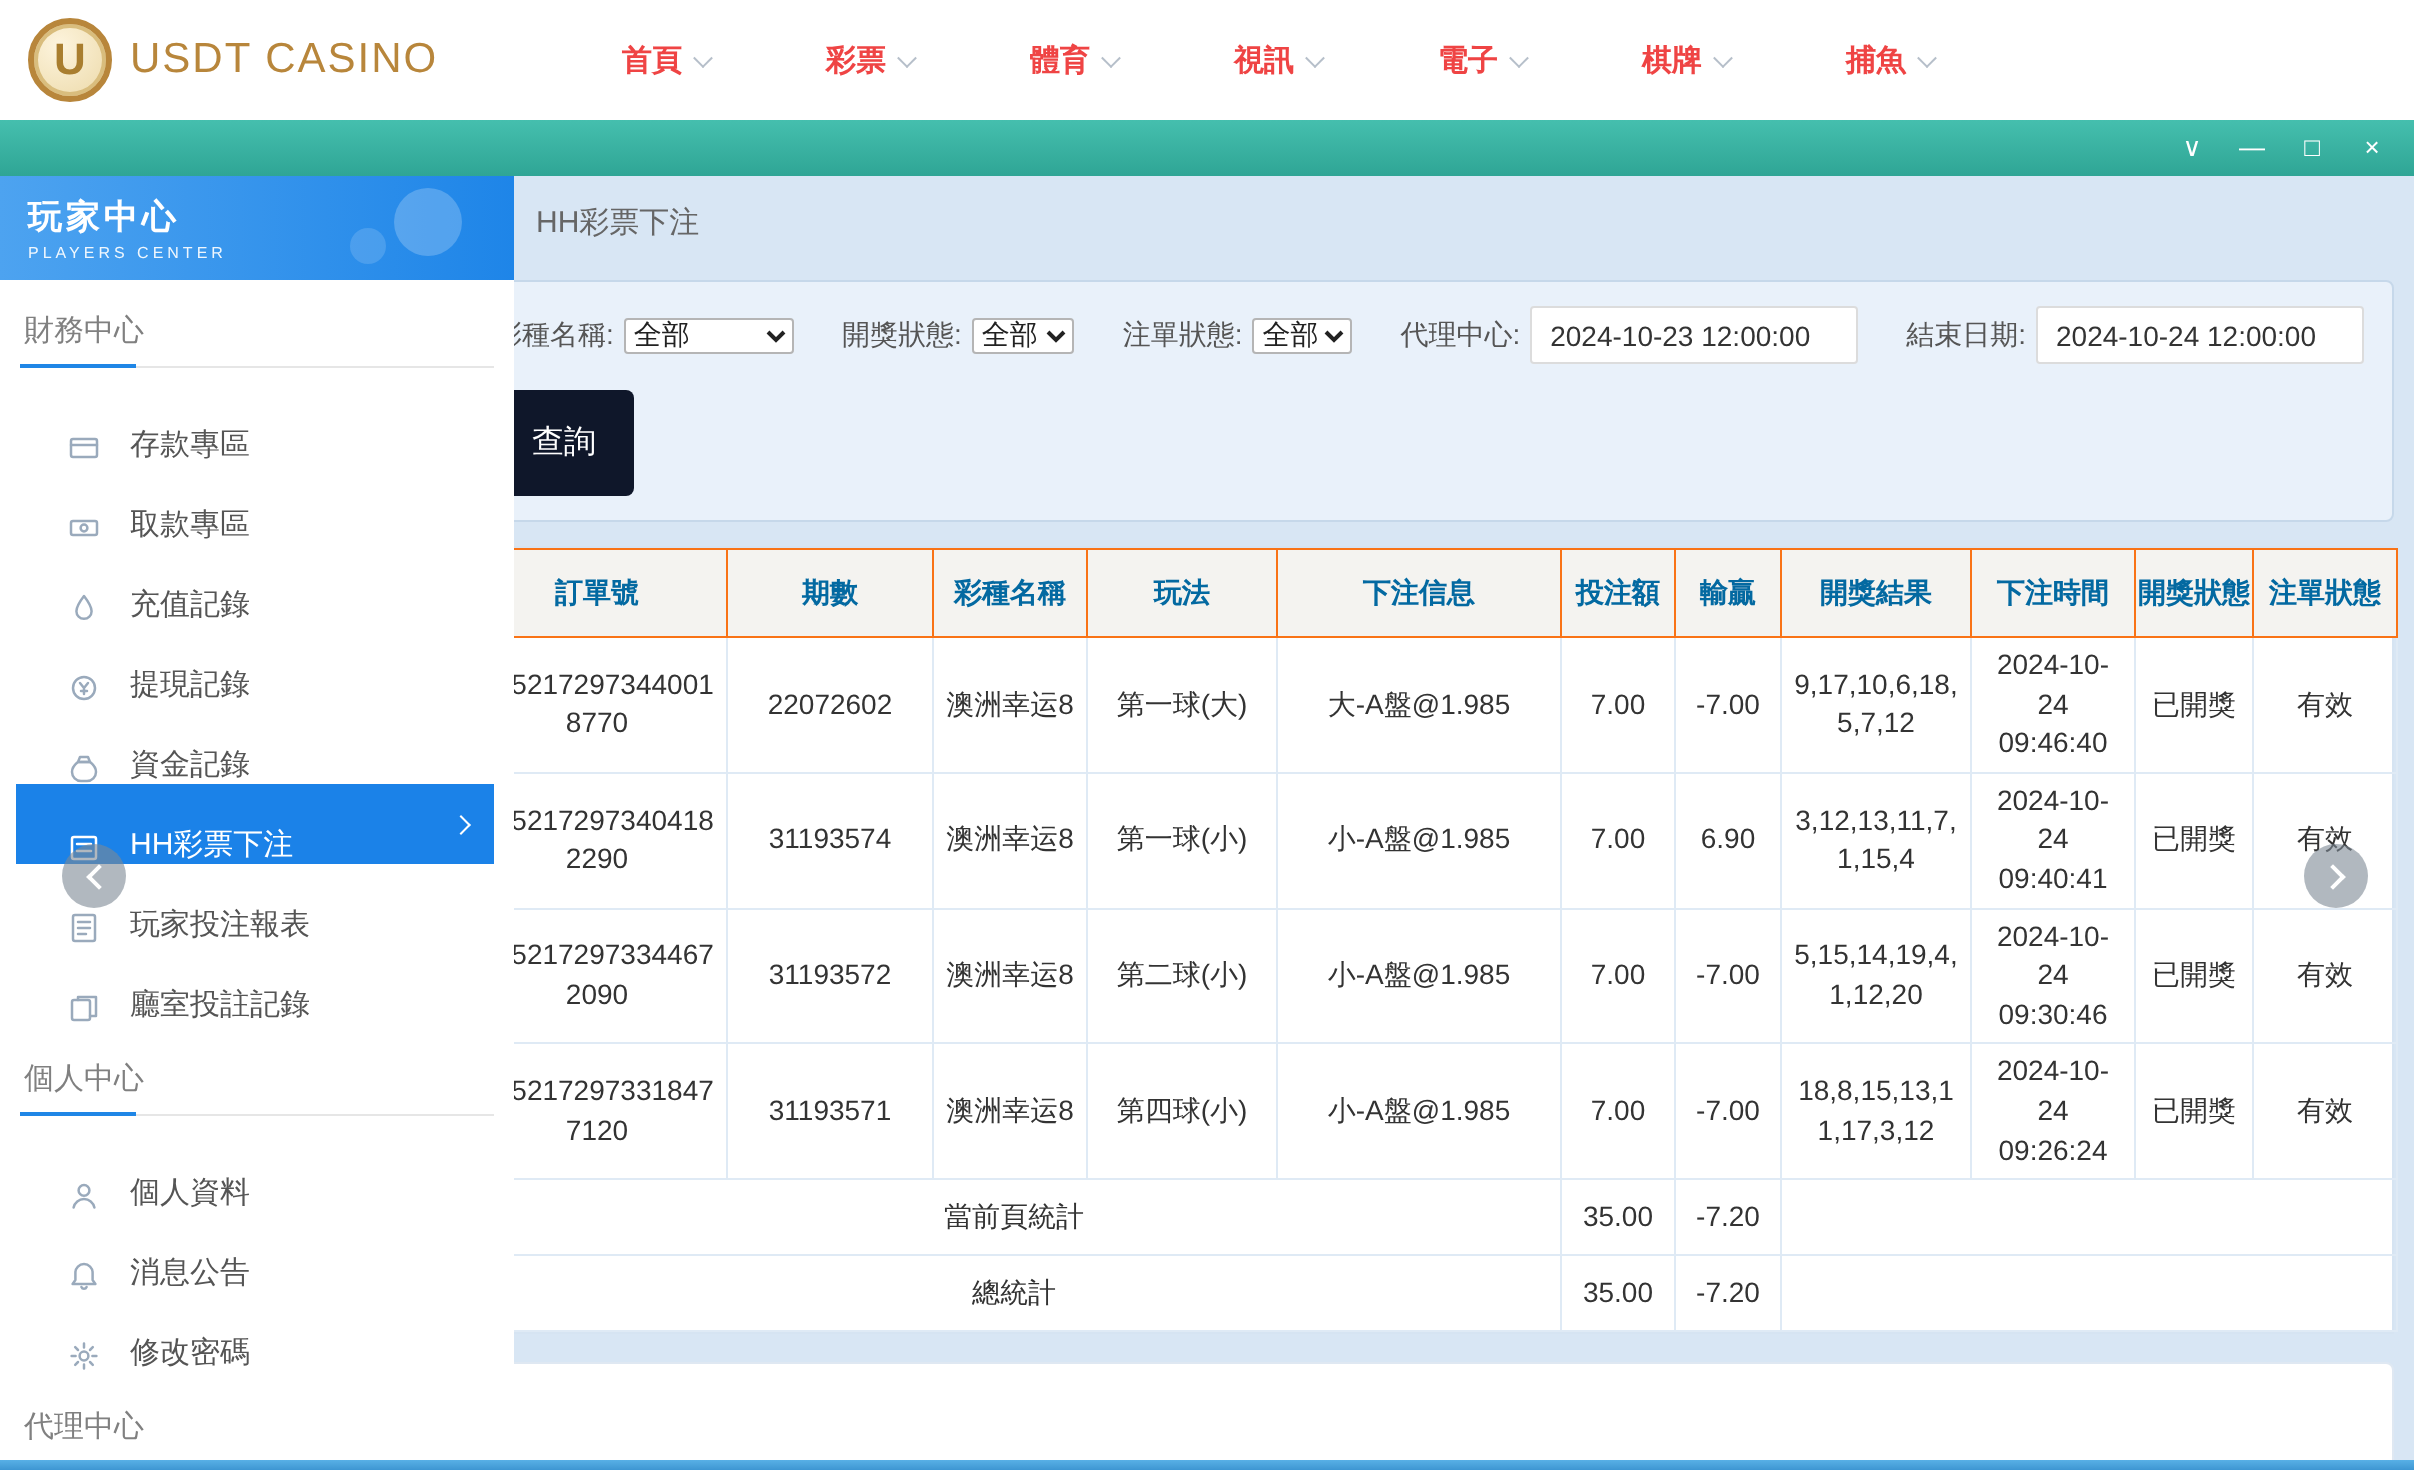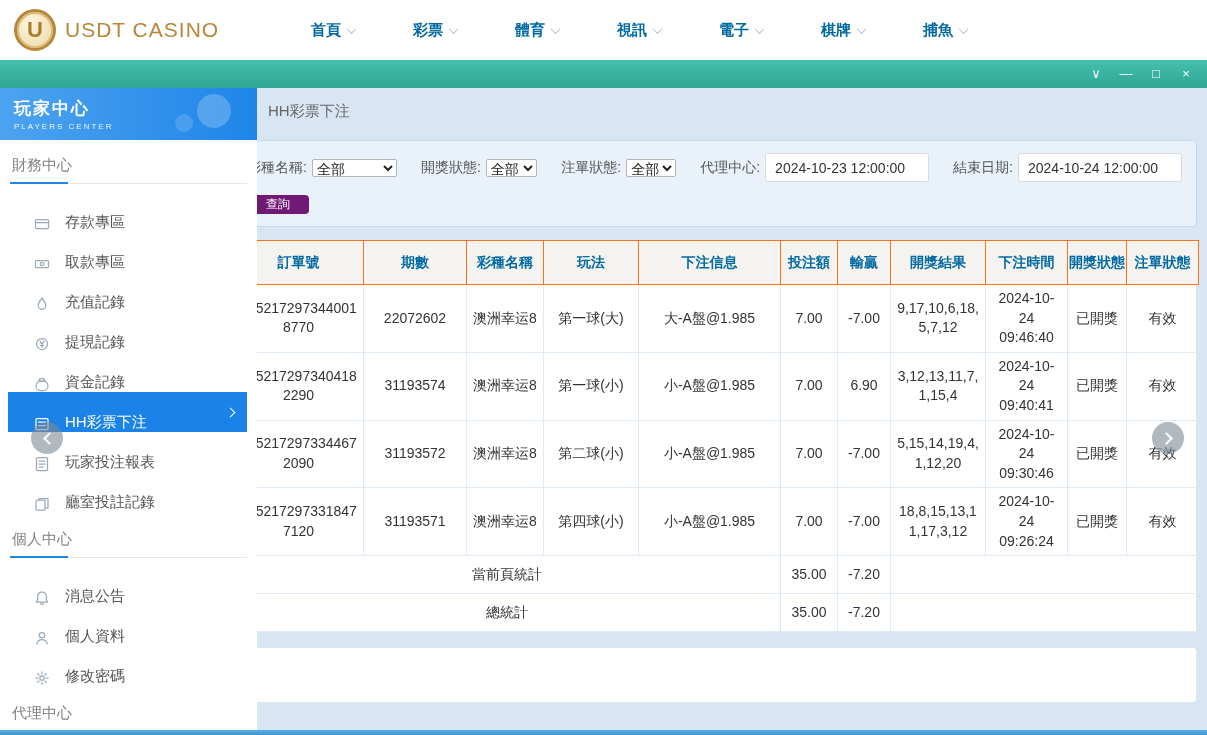--- a/index.html
+++ b/index.html
@@ -7,21 +7,21 @@
     font-family:"Liberation Sans","DejaVu Sans",sans-serif}
 
   
   .topbar{position:absolute;top:0;left:0;right:0;height:60px;background:#fff;display:flex;align-items:center;z-index:5}
   .logo{display:flex;align-items:center;gap:9px;padding-left:14px;width:252px;cursor:pointer}
   .logo-badge{width:42px;height:42px;border-radius:50%;border:3px solid #b8863b;
     background:radial-gradient(circle at 35% 30%,#fdf4dd,#ecd9a8);display:flex;align-items:center;justify-content:center;
     color:#a97e2f;font-weight:bold;font-size:22px;box-shadow:inset 0 0 0 2px #d9bd7d}
   .logo-text{font-size:21px;font-weight:normal;color:#b8863b;letter-spacing:1px}
   .main-nav{display:flex;align-items:center;margin-left:30px}
-  .nav-item{display:flex;align-items:center;gap:7px;padding:0 29px;color:#0369a1;font-size:15px;font-weight:bold;cursor:pointer;white-space:nowrap}
+  .nav-item{display:flex;align-items:center;gap:7px;padding:0 29px;color:#ef4444;font-size:15px;font-weight:bold;cursor:pointer;white-space:nowrap}
   .chev{width:7px;height:7px;border-right:1.6px solid #b6bfca;border-bottom:1.6px solid #b6bfca;display:inline-block}
   .chev.down{transform:rotate(45deg) translate(-1px,-1px)}
   .chev.white{border-color:#fff}
   .chev.right{transform:rotate(-45deg)}
   .chev.left{transform:rotate(135deg)}
 
   
   .titlebar{position:absolute;top:60px;left:0;right:0;height:28px;background:linear-gradient(#45bfae,#2fa595);
     display:flex;align-items:center;justify-content:flex-end;padding-right:6px;z-index:5}
   .tb-btn{width:30px;text-align:center;color:#fff;font-size:13px;line-height:28px;cursor:pointer;user-select:none}
@@ -53,26 +53,26 @@
   .page-head{height:46px;display:flex;align-items:center;gap:11px;padding-left:9px}
   .burger{width:16px;cursor:pointer}
   .burger span{display:block;height:2px;background:#7d8f9c;margin:3px 0;border-radius:1px}
   .page-title{color:#666;font-size:15px}
 
   .filter-panel{background:#e9f1fa;border:1px solid #c6d8ea;border-radius:4px;padding:12px 14px 12px;margin-top:6px}
   .filter-row{display:flex;align-items:center;font-size:14px;color:#555;white-space:nowrap}
   .f-label{margin:0 5px 0 24px}
   .f-label:first-child{margin-left:0}
   .f-select{height:18px;border:1px solid #b5b5b5;border-radius:2px;background:#fff;font-size:14px;color:#222;
-    font-family:Liberation Sans, sans-serif}
+    font-family:Liberation Serif, serif}
   .w-lg{width:106px}.w-sm{width:64px}.w-xs{width:58px}
   .f-date{width:164px;height:29px;border:1px solid #dcdcdc;border-radius:2px;background:#fff;padding:0 9px;
     font-size:14px;color:#333;font-family:"Liberation Sans","DejaVu Sans",sans-serif}
-  .btn-query{margin-top:13px;background:#701a75;color:#fff;border:none;border-radius:4px;padding:1px 19px;
-    font-size:12px;cursor:pointer;font-family:"Liberation Sans","DejaVu Sans",sans-serif}
+  .btn-query{margin-top:13px;background:#0f172a;color:#fff;border:none;border-radius:4px;padding:16px 19px;
+    font-size:16px;cursor:pointer;font-family:"Liberation Sans","DejaVu Sans",sans-serif}
 
   .table-wrap{margin-top:12px;background:#fff;border:1px solid #d6e4f2}
   table{width:100%;border-collapse:collapse;table-layout:fixed}
   th{background:#f4f3f0;font-weight:bold;color:#0369a1;font-size:14px;height:44px;border:1px solid #f97316;padding:2px 1px;white-space:nowrap;overflow:hidden}
   td{border:1px solid #dfeaf5;text-align:center;font-size:14px;color:#333;height:56px;padding:4px 6px;line-height:1.4}
   tr.data-row td.c0,tr.data-row td.c7{word-break:break-all}
   tr.summary td{height:38px}
 
   .footer-bar{margin-top:14px;background:#fff;border:1px solid #dfe8f2;border-radius:4px;height:56px;
     display:flex;align-items:center;justify-content:space-between;padding:0 16px;font-size:14px;color:#333}
@@ -217,34 +217,34 @@
             </svg>
           </span>
           <span class="lbl">廳室投註記錄</span>
         </div>
       </div>
       <div class="side-section-title">個人中心</div>
       <div class="side-list">
         <div class="side-item">
           <span class="icon">
             <svg viewBox="0 0 16 16">
+              <circle cx="8" cy="5.2" r="2.7"></circle>
+              <path d="M2.8 13.8a5.3 5.3 0 0 1 10.4 0"></path>
+            </svg>
+          </span>
+          <span class="lbl">個人資料</span>
+        </div>
+        <div class="side-item">
+          <span class="icon">
+            <svg viewBox="0 0 16 16">
               <path d="M8 2a4.3 4.3 0 0 1 4.3 4.3V10l1.4 2H2.3l1.4-2V6.3A4.3 4.3 0 0 1 8 2Z"></path>
               <path d="M6.7 13.5a1.4 1.4 0 0 0 2.6 0"></path>
             </svg>
           </span>
           <span class="lbl">消息公告</span>
-        </div>
-        <div class="side-item">
-          <span class="icon">
-            <svg viewBox="0 0 16 16">
-              <circle cx="8" cy="5.2" r="2.7"></circle>
-              <path d="M2.8 13.8a5.3 5.3 0 0 1 10.4 0"></path>
-            </svg>
-          </span>
-          <span class="lbl">個人資料</span>
         </div>
         <div class="side-item">
           <span class="icon">
             <svg viewBox="0 0 16 16">
               <circle cx="8" cy="8" r="2.2"></circle>
               <path d="M8 1.8v2M8 12.2v2M1.8 8h2M12.2 8h2M3.6 3.6l1.4 1.4M11 11l1.4 1.4M12.4 3.6 11 5M5 11l-1.4 1.4"></path>
             </svg>
           </span>
           <span class="lbl">修改密碼</span>
         </div>

